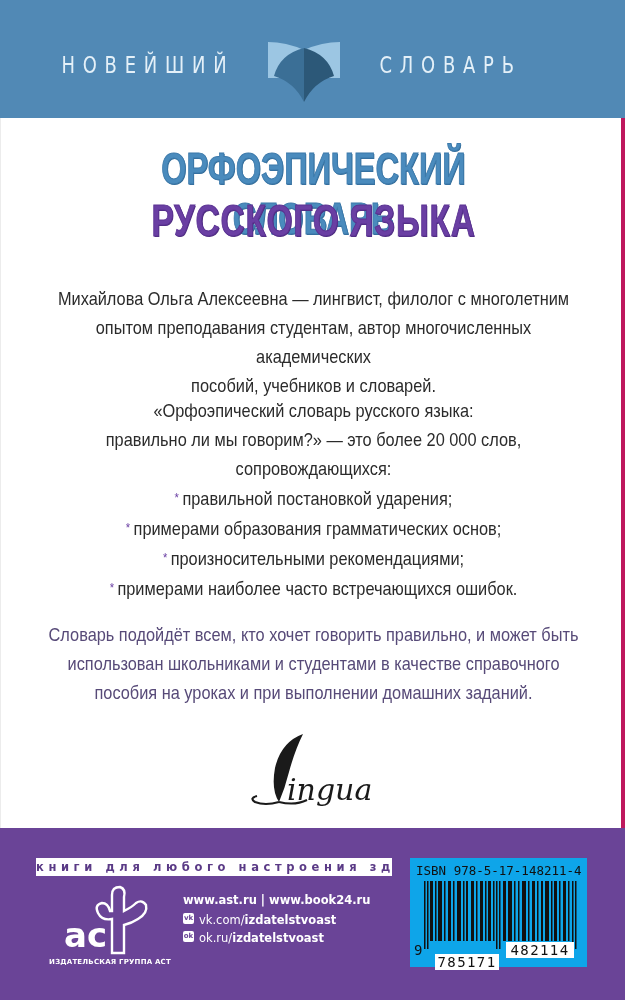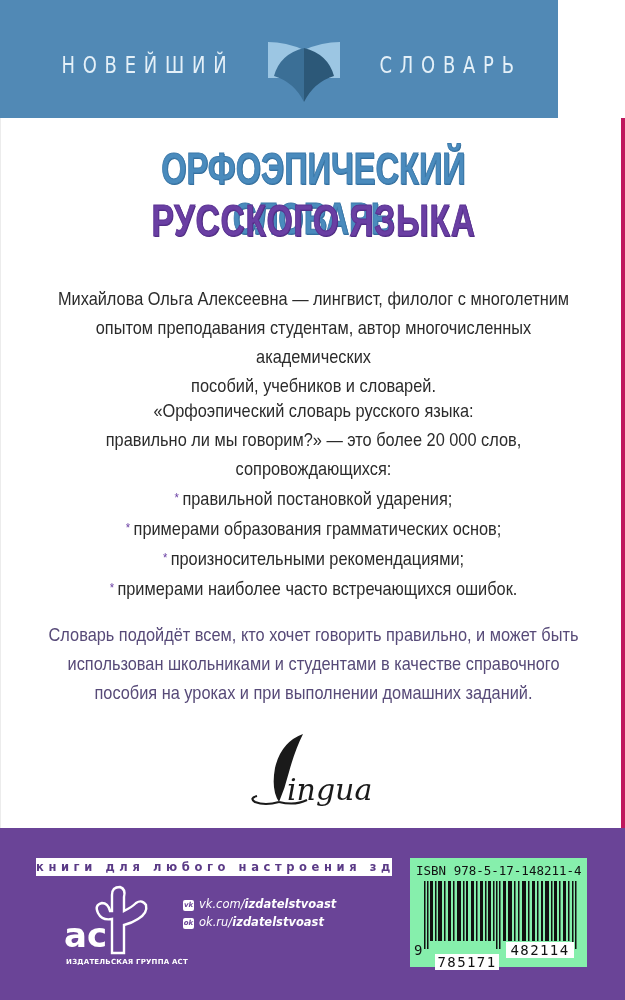--- a/index.html
+++ b/index.html
@@ -1,20 +1,20 @@
 <!DOCTYPE html>
 <html><head>
   <meta charset="utf-8">
   <style>
     * { margin: 0; padding: 0; box-sizing: border-box; }
     html, body { width: 625px; height: 1000px; overflow: hidden; background: #ffffff; }
     body { font-family: "Liberation Sans", sans-serif; position: relative; }
 
     .header {
-      position: absolute; left: 0; top: 0; width: 558px; height: 118px;
+      position: absolute; left: 0; top: 0; width: 625px; height: 118px;
       background: #5189b5;
       display: flex; align-items: center; justify-content: center;
     }
     .series-word {
       color: #e4f0f8; font-family: "DejaVu Sans", sans-serif;
       font-size: 23px; letter-spacing: 10px; font-weight: normal;
       transform: scaleX(0.78); transform-origin: center;
       position: absolute; top: 52px;
     }
     .series-left { left: 12px; width: 250px; text-align: right; }
@@ -64,36 +64,36 @@
     }
     .slogan {
       position: absolute; left: 36px; top: 30px; width: 356px; height: 18px;
       background: #ffffff; color: #5a3a86;
       font-family: "DejaVu Sans", sans-serif; font-weight: bold;
       font-size: 11.5px; letter-spacing: 4.6px; text-align: center; line-height: 18px;
       white-space: nowrap; overflow: hidden;
     }
     .ast-logo { position: absolute; left: 62px; top: 57px; width: 92px; height: 70px; }
     .ast-caption {
-      position: absolute; left: 57px; top: 130px; width: 140px; text-align: center;
+      position: absolute; left: 40px; top: 130px; width: 140px; text-align: center;
       color: #ffffff; font-family: "DejaVu Sans", sans-serif; font-weight: bold;
       font-size: 7px; letter-spacing: 0.2px; white-space: nowrap;
     }
     .links { position: absolute; left: 183px; top: 65px; color: #ffffff; font-family: "DejaVu Sans", sans-serif; }
     .links .sites { font-size: 11.5px; font-weight: bold; white-space: nowrap; margin-bottom: 6px; }
-    .links .social { font-size: 11.5px; white-space: nowrap; display: flex; align-items: flex-end; height: 18px; font-style: italic; }
+    .links .social { font-size: 11.5px; white-space: nowrap; display: flex; align-items: flex-start; height: 18px; }
     .links .social b { font-weight: bold; }
     .soc-icon {
       display: inline-block; width: 11px; height: 11px; background: #ffffff; border-radius: 2px;
       margin-right: 5px; color: #6a4497; font-size: 7px; line-height: 11px; text-align: center; font-weight: bold;
     }
 
     .barcode-box {
       position: absolute; left: 410px; top: 30px; width: 177px; height: 109px;
-      background: #86efac;
+      background: #0ea5e9;
     }
     .isbn-text {
       position: absolute; left: 6px; top: 5px; font-family: "DejaVu Sans Mono", monospace;
       font-size: 12.5px; color: #111; letter-spacing: 0px; white-space: nowrap;
     }
     .bars { position: absolute; left: 14px; top: 23px; width: 157px; height: 68px; }
     .ean-first { position: absolute; left: 4px; top: 84px; font-family: "DejaVu Sans Mono", monospace; font-size: 14px; color:#111; }
     .ean-left { position: absolute; left: 25px; top: 96px; width: 64px; background:#fff; text-align:center; font-family: "DejaVu Sans Mono", monospace; font-size: 14px; letter-spacing: 1.4px; color:#111; }
     .ean-right { position: absolute; left: 96px; top: 84px; width: 68px; background:#fff; text-align:center; font-family: "DejaVu Sans Mono", monospace; font-size: 14px; letter-spacing: 1.4px; color:#111; }
   </style>
@@ -153,20 +153,21 @@
 <div class="footer">
   <div class="slogan">книги для любого настроения здесь</div>
 
   <svg class="ast-logo" viewBox="0 0 92 70">
     <path d="M50 68 L50 34 Q40 36 36 28 Q32 20 40 18 Q46 18 48 26 L50 26 L50 10 Q50 2 58 2 Q64 4 62 12 L62 26 Q70 22 74 18 Q80 14 84 20 Q86 28 76 34 Q70 38 62 40 L62 68 Z" fill="none" stroke="#ffffff" stroke-width="2.4"></path>
     <text x="2" y="62" font-family="DejaVu Sans, sans-serif" font-weight="bold" font-size="34" fill="#ffffff">ас</text>
   </svg>
   <div class="ast-caption">ИЗДАТЕЛЬСКАЯ ГРУППА АСТ</div>
 
   <div class="links">
+    <div class="sites">www.ast.ru | www.book24.ru</div>
     <div class="social">
       <span class="soc-icon">vk</span>
       <span>vk.com/</span>
         <b>izdatelstvoast</b>
     </div>
     <div class="social">
       <span class="soc-icon">ok</span>
       <span>ok.ru/</span>
         <b>izdatelstvoast</b>
     </div>

